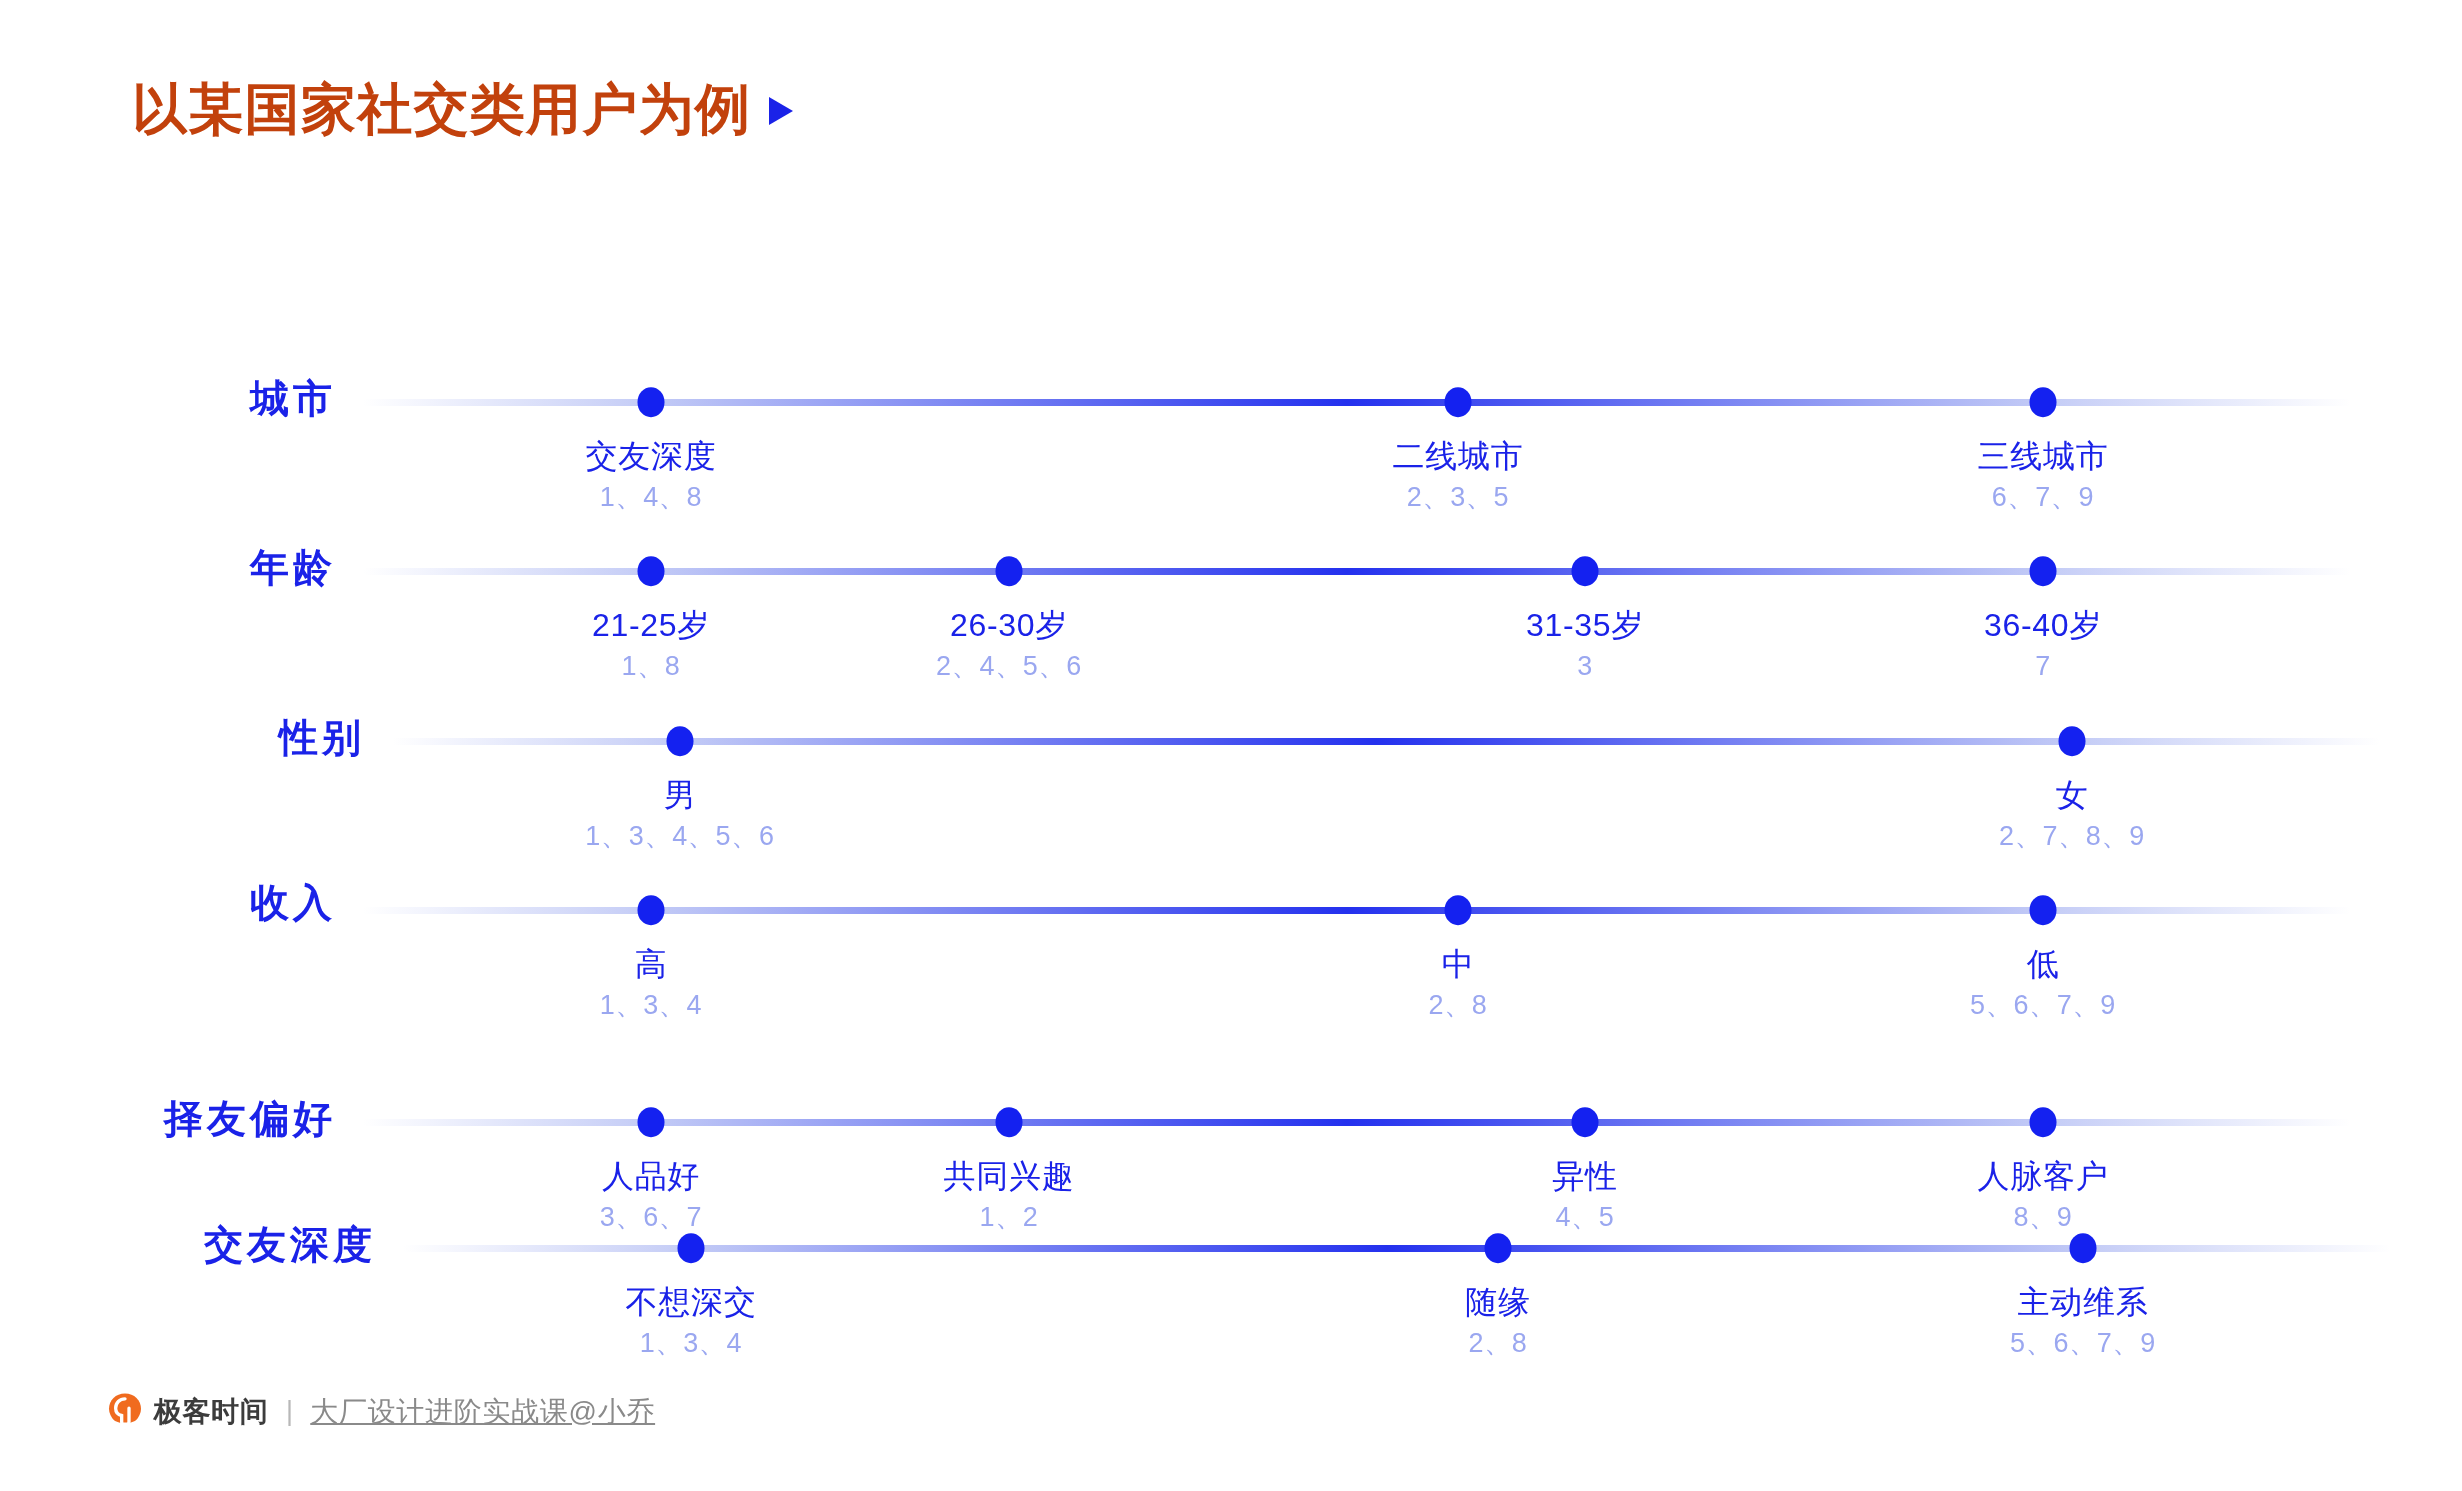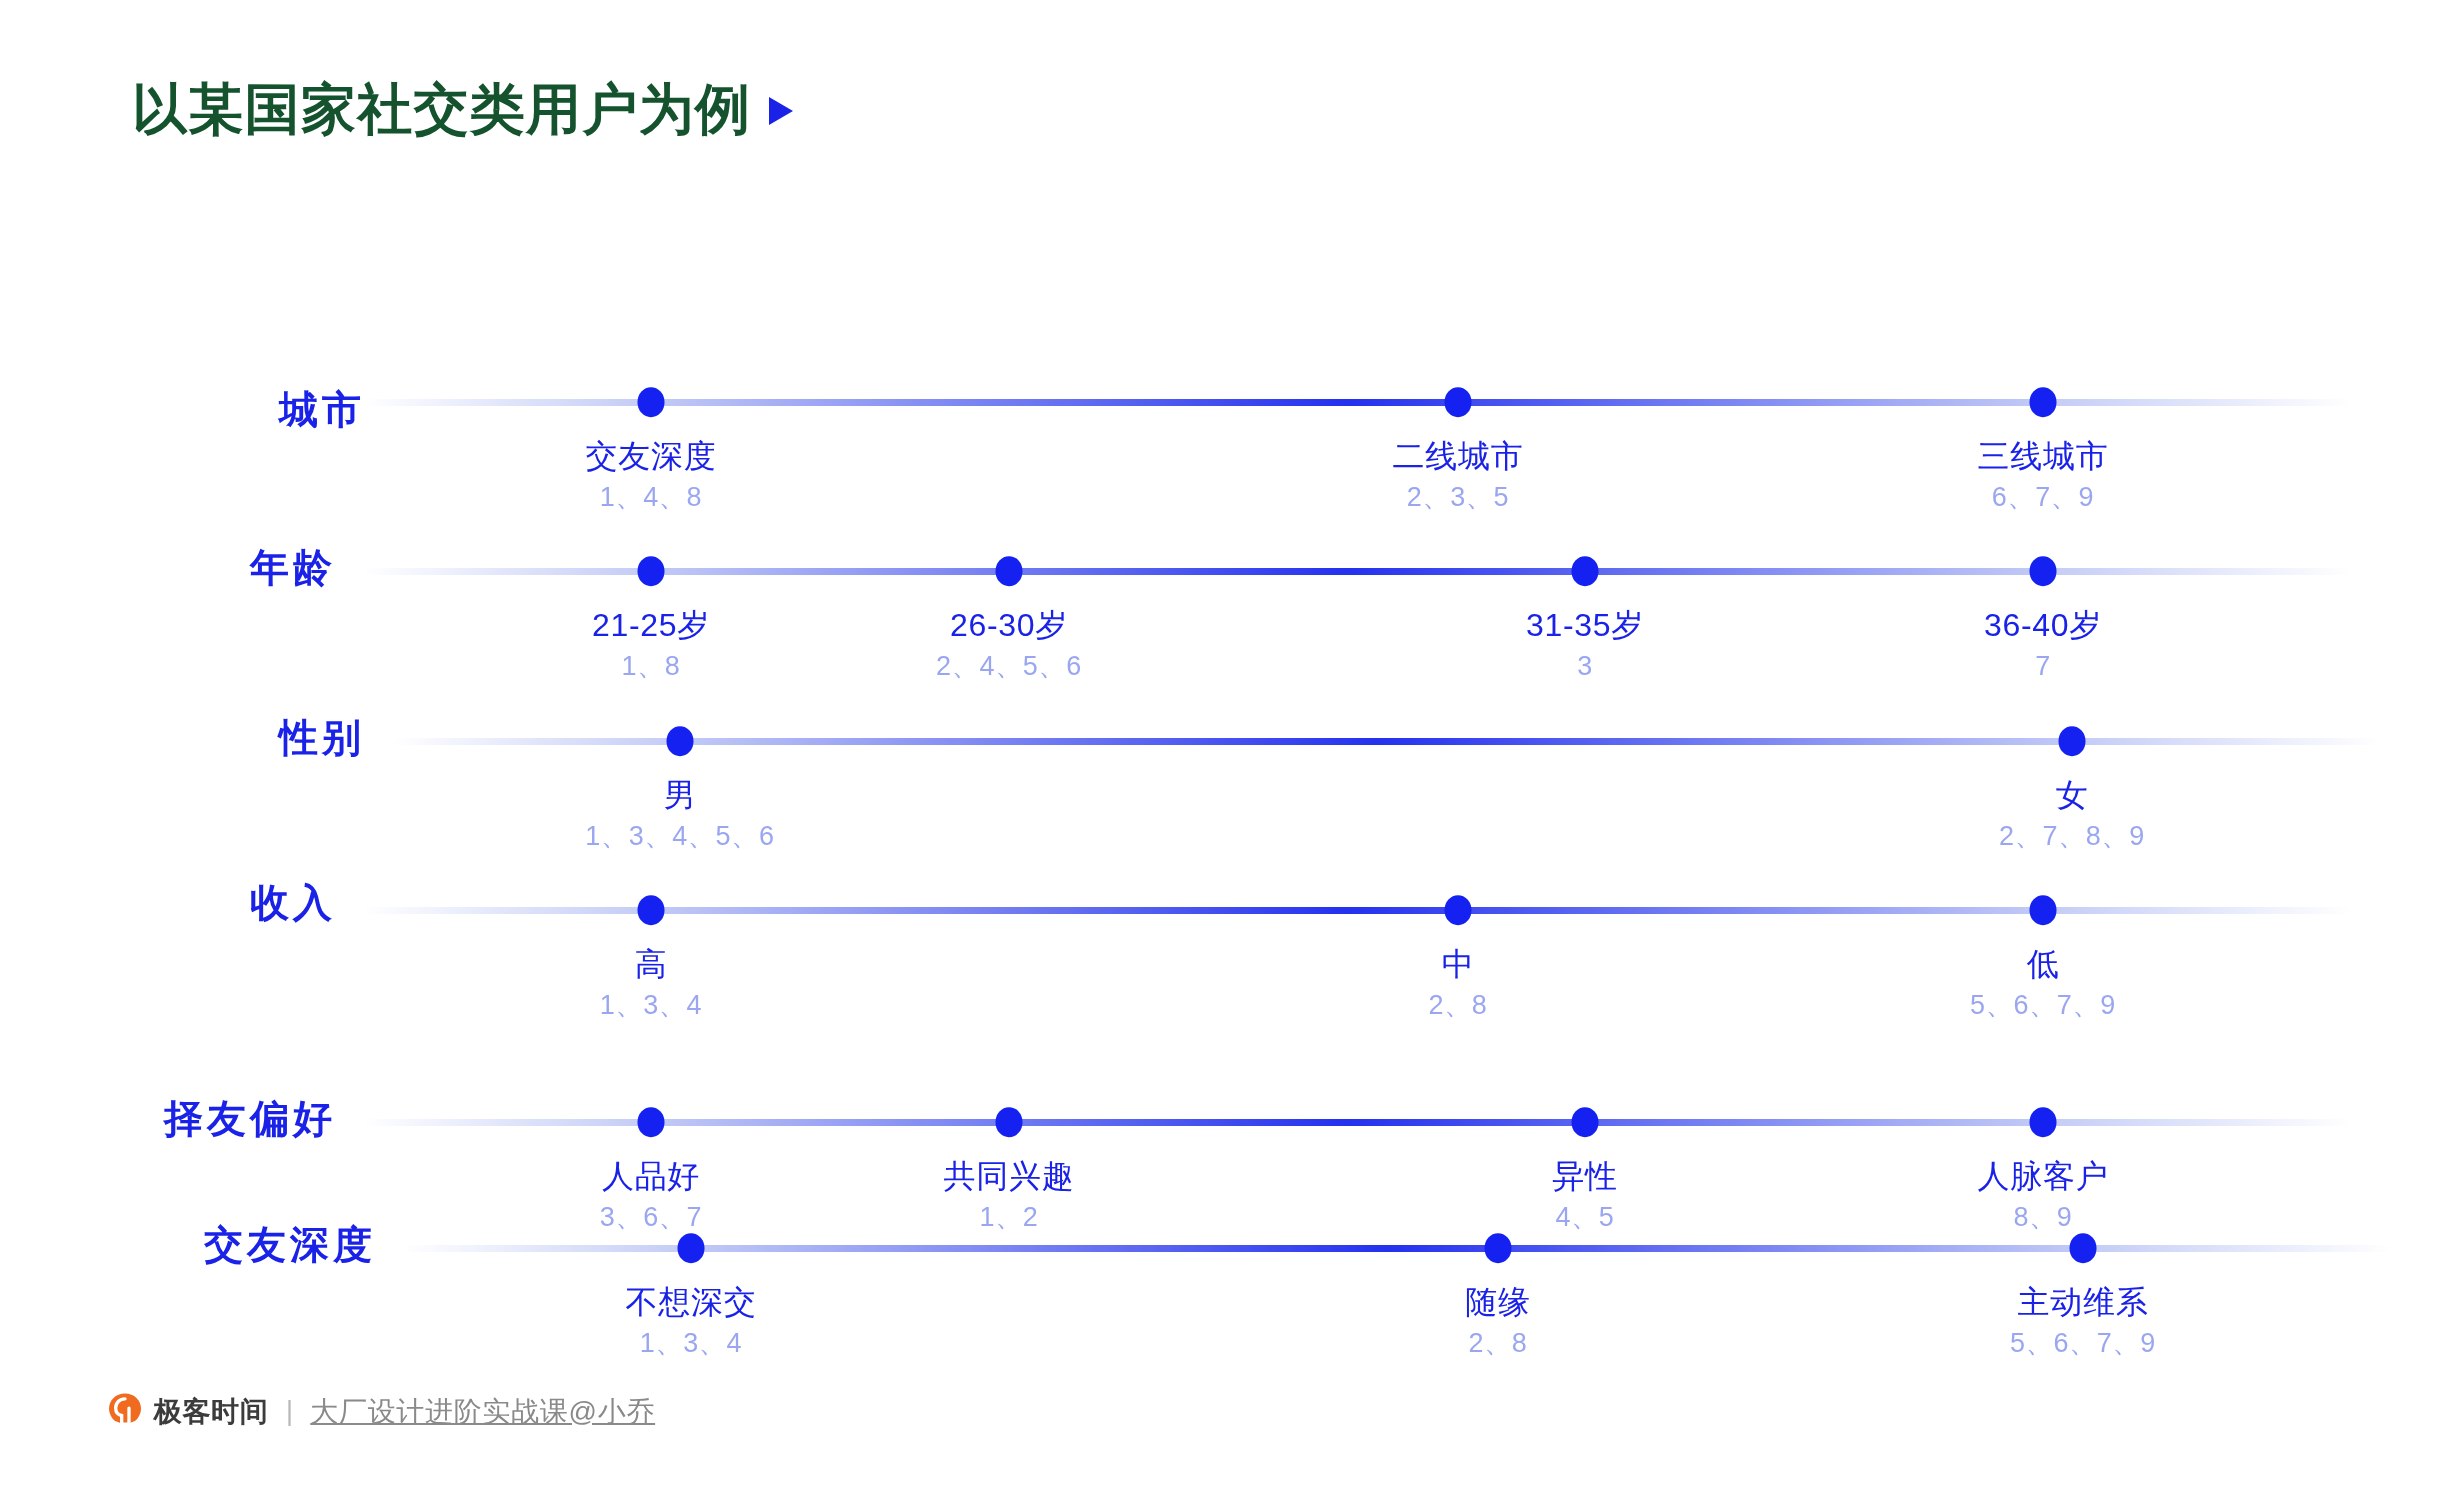--- a/index.html
+++ b/index.html
@@ -20,21 +20,21 @@
     position: absolute;
     left: 132px;
     top: 82px;
     display: flex;
     align-items: center;
     gap: 17.5px;
   }
   .title-text {
     font-size: 55px;
     font-weight: 700;
-    color: #14532d;
+    color: #c2410c;
     letter-spacing: 1.3px;
     line-height: 1;
     white-space: nowrap;
   }
   .title-arrow {
     width: 0;
     height: 0;
     border-left: 24px solid #1A22E8;
     border-top: 14.8px solid transparent;
     border-bottom: 14.8px solid transparent;
@@ -143,21 +143,21 @@
 </head>
 <body>
 
 <div class="title-block">
   <div class="title-text">以某国家社交类用户为例</div>
   <div class="title-arrow"></div>
 </div>
 
 <div class="chart" id="chart-root">
     <div class="row" style="top: 376px;">
-      <div class="row-label" style="top: 14px; padding-left: 29px;">城市</div>
+      <div class="row-label" style="top: 3px;">城市</div>
       <div class="axis-line" style="top: 23px; background: linear-gradient(to right, rgba(255, 255, 255, 0) 0%, rgb(195, 203, 246) 14.5%, rgb(36, 49, 238) 49.5%, rgb(195, 203, 246) 84.5%, rgba(255, 255, 255, 0) 100%);"></div>
       <div class="dot" style="left: 651px; top: 26px; background: rgb(20, 33, 240);"></div>
       <div class="point" style="left: 651px; top: 62px;">
         <div class="point-name">交友深度</div>
         <div class="point-ids">1、4、8</div>
       </div>
       <div class="dot" style="left: 1458px; top: 26px; background: rgb(20, 33, 240);"></div>
       <div class="point" style="left: 1458px; top: 62px;">
         <div class="point-name">二线城市</div>
         <div class="point-ids">2、3、5</div>

